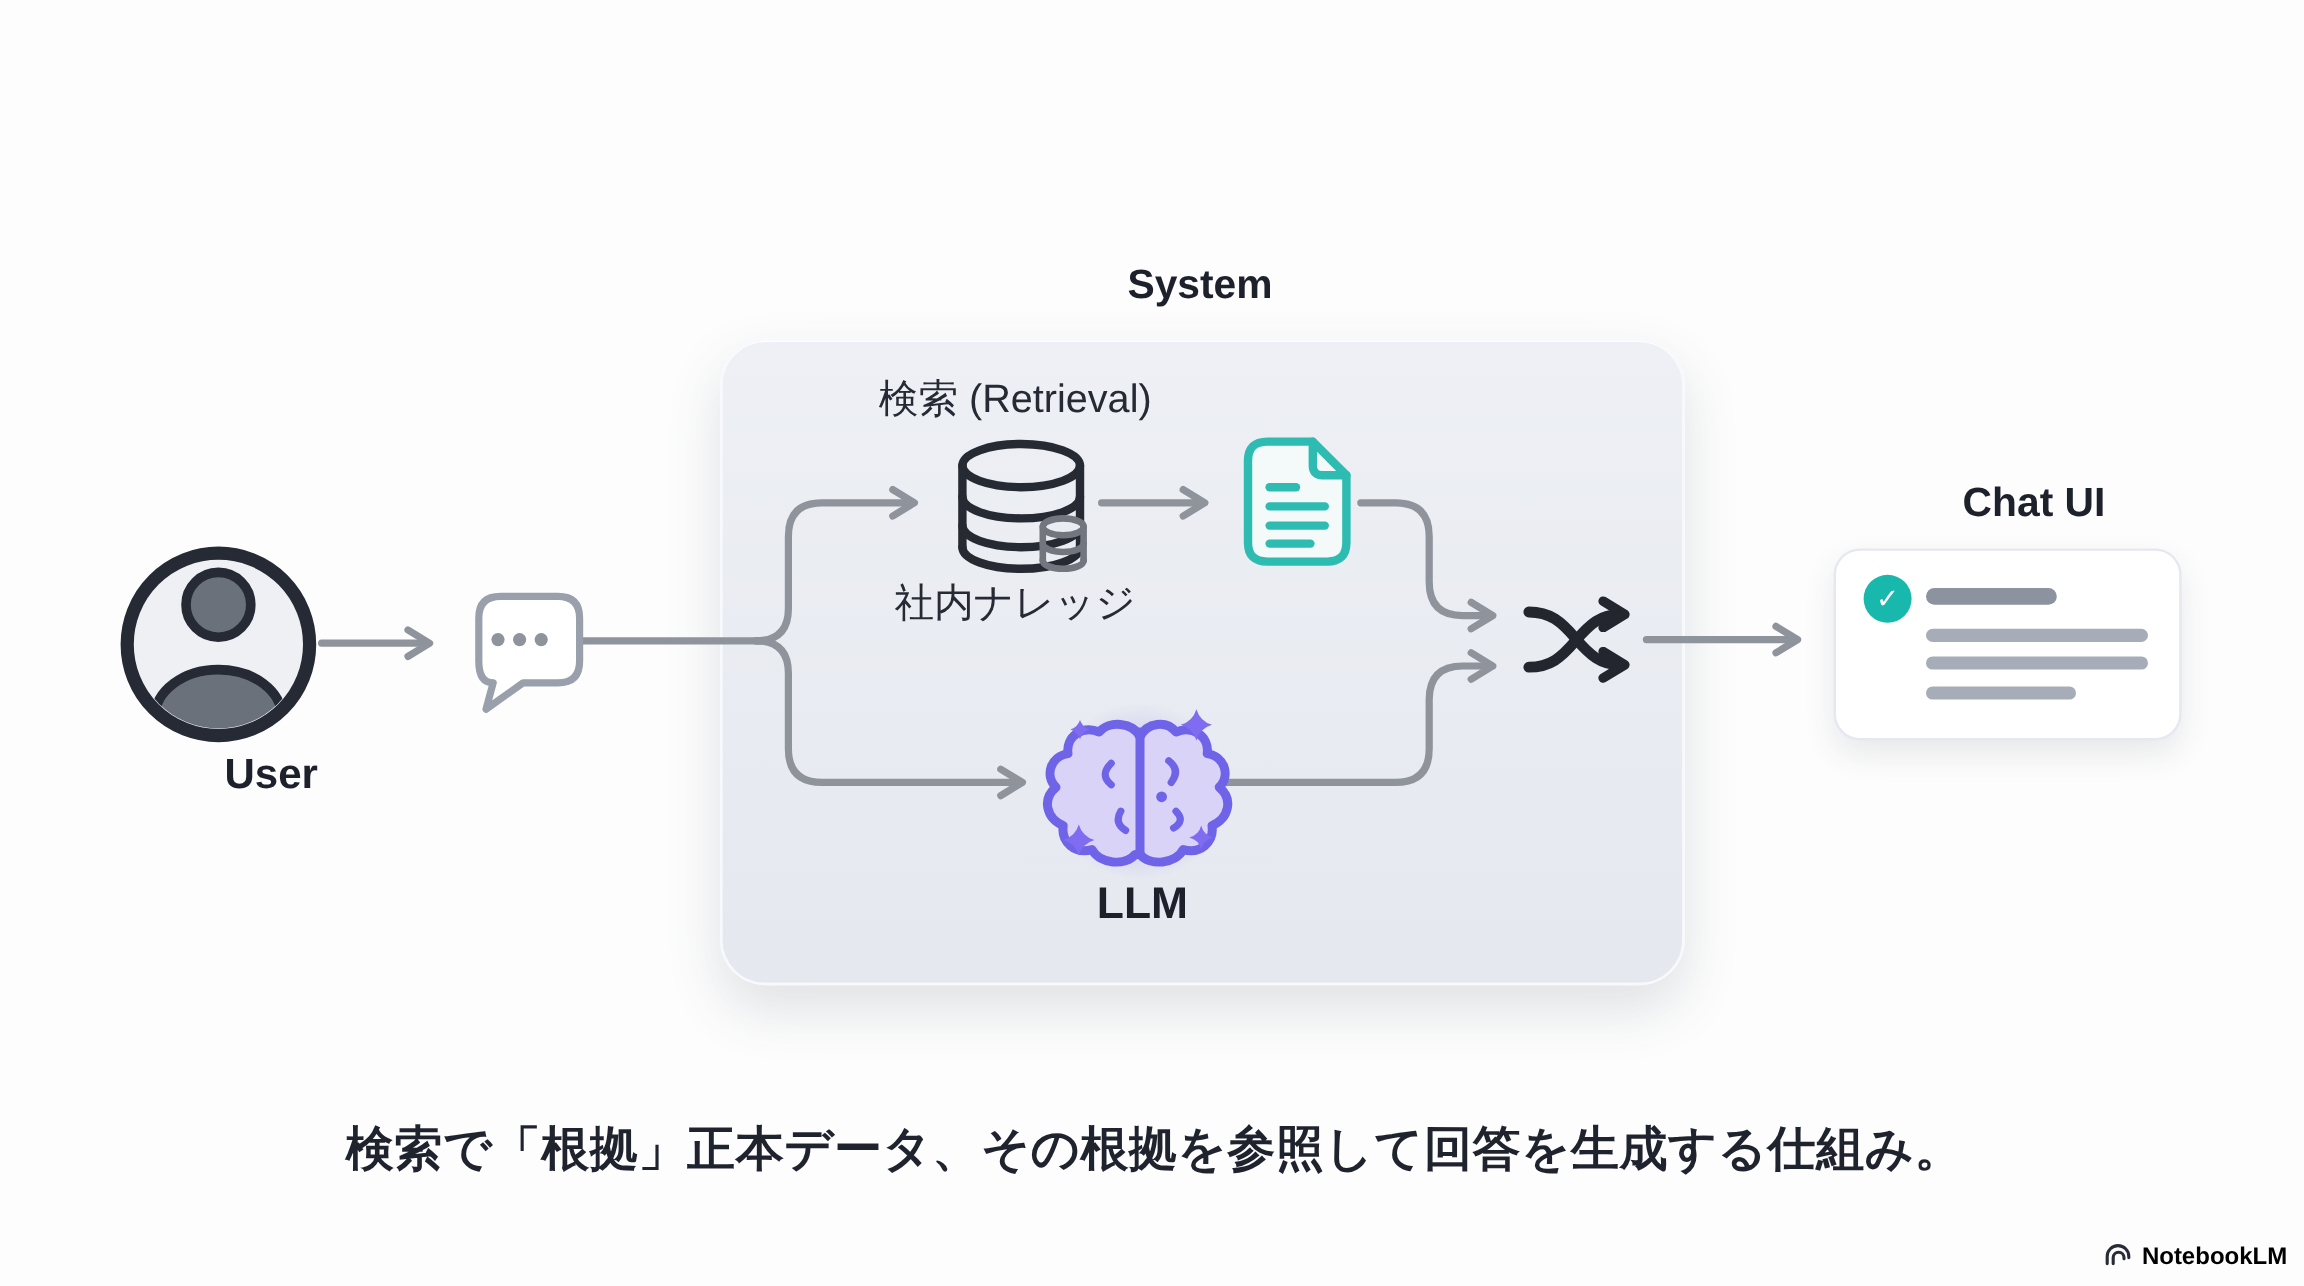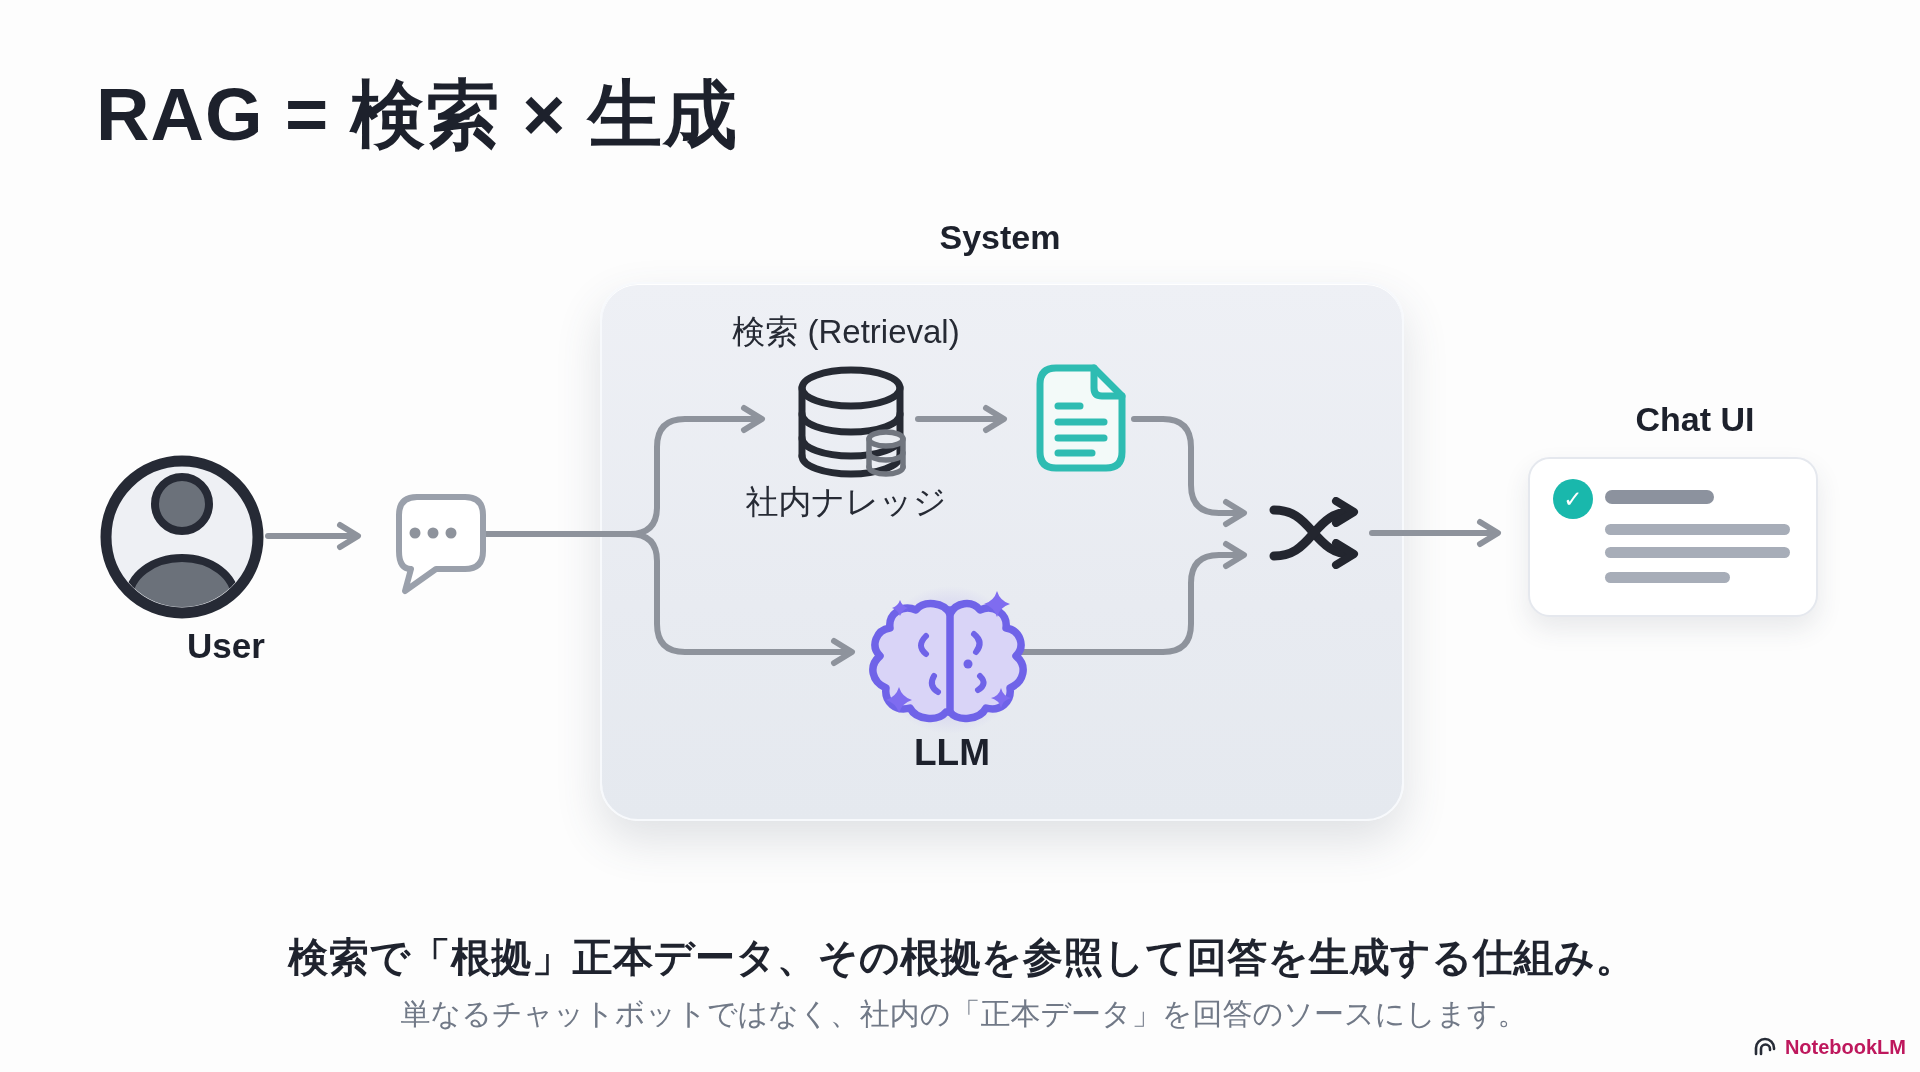--- a/index.html
+++ b/index.html
@@ -48,29 +48,28 @@
   .skel-1{top:31px;width:109px;height:14px;background:#8c929e;}
   .skel-2{top:65px;width:185px;height:11px;}
   .skel-3{top:88px;width:185px;height:11px;}
   .skel-4{top:113px;width:125px;height:11px;}
 
   .footer-headline{
     left:962px;top:930px;font-size:40px;font-weight:800;color:#1f232e;letter-spacing:0.5px;
   }
   .footer-subtext{left:964px;top:994px;font-size:30px;color:#717987;}
 
-  .brand{right:14px;top:1036px;display:flex;align-items:center;gap:6px;
-    font-size:20px;font-weight:700;color:#be185d;}
+  .brand{right:14px;top:1036px;display:flex;gap:6px;
+    font-size:20px;font-weight:700;color:#000000;}
 </style>
 </head>
 <body>
 
 <div class="stage">
 
-  <div class="abs slide-title">RAG = 検索 × 生成</div>
 
   <div class="abs system-box"></div>
   <div class="abs ctr system-label">System</div>
 
   <svg class="abs diagram-svg" viewBox="0 0 1920 1072" xmlns="http://www.w3.org/2000/svg">
     <defs>
       <marker id="ah" markerUnits="userSpaceOnUse" markerWidth="30" markerHeight="30" viewBox="0 0 30 30" refX="20" refY="15" orient="auto">
         <path d="M6 4 L24 15 L6 26" fill="none" stroke="#8e939c" stroke-width="6" stroke-linecap="round" stroke-linejoin="round"></path>
       </marker>
       <marker id="ahd" markerUnits="userSpaceOnUse" markerWidth="30" markerHeight="30" viewBox="0 0 30 30" refX="20" refY="15" orient="auto">
@@ -168,21 +167,20 @@
 
   <div class="abs chat-card">
     <div class="check-badge">✓</div>
     <div class="skel skel-1"></div>
     <div class="skel skel-2"></div>
     <div class="skel skel-3"></div>
     <div class="skel skel-4"></div>
   </div>
 
   <div class="abs ctr footer-headline">検索で「根拠」正本データ、その根拠を参照して回答を生成する仕組み。</div>
-  <div class="abs ctr footer-subtext">単なるチャットボットではなく、社内の「正本データ」を回答のソースにします。</div>
 
   <div class="abs brand">
     <svg width="26" height="22" viewBox="0 0 26 22">
       <g fill="none" stroke="#272c37" stroke-width="2.6" stroke-linecap="round">
         <path d="M3 17 V11 A9 9 0 0 1 21 11 V12"></path>
         <path d="M8 17 V12 A4.5 4.5 0 0 1 17 12 V13"></path>
       </g>
     </svg>
     <span>NotebookLM</span>
   </div>

